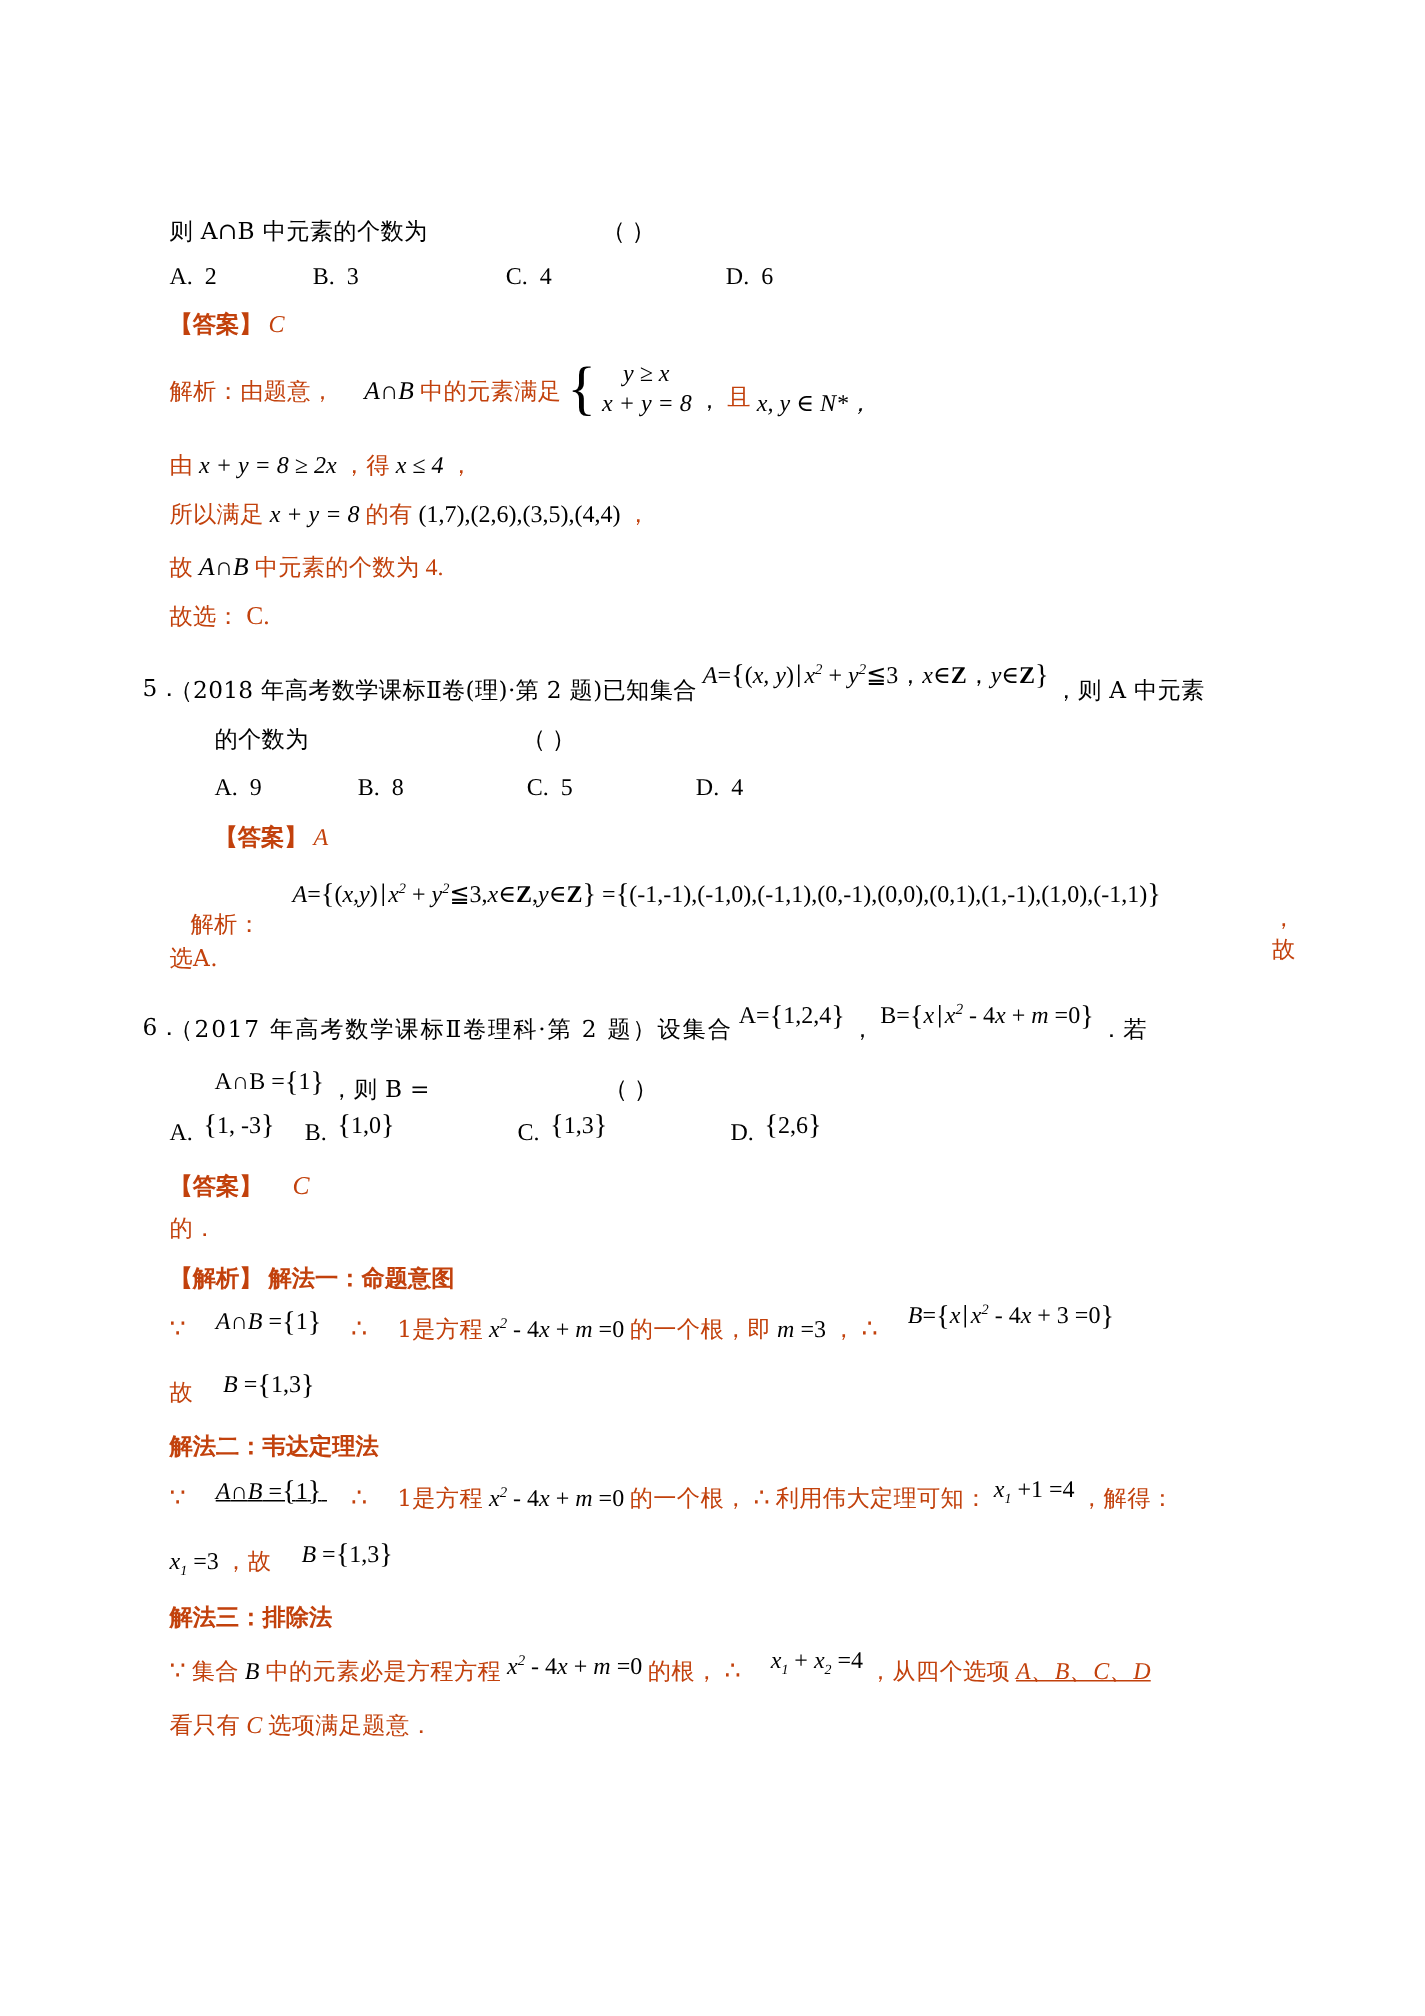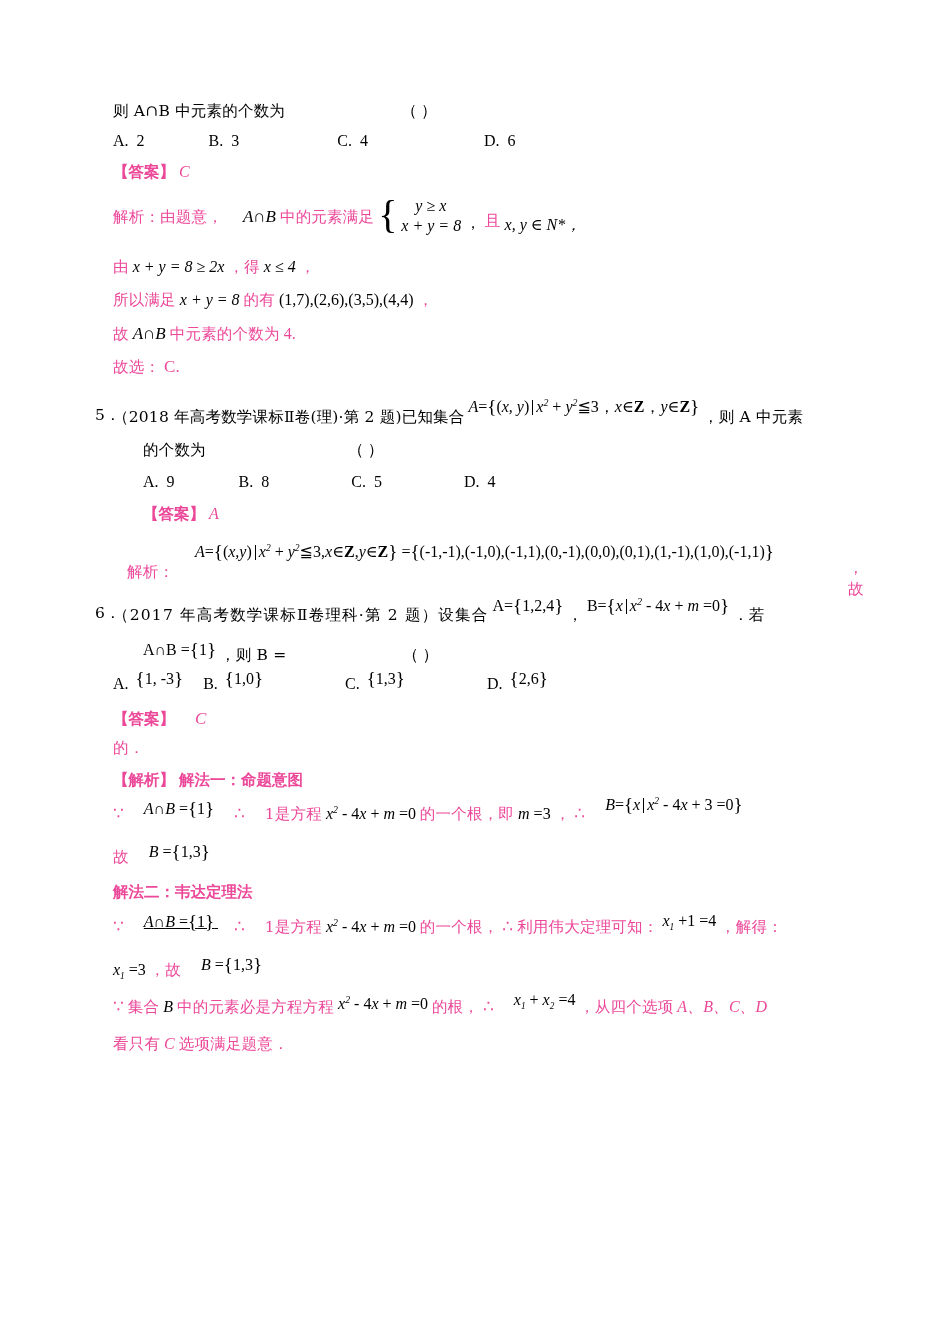--- a/index.html
+++ b/index.html
@@ -31,21 +31,21 @@
   }
 
   
   .line {
     line-height: 1.0;
     margin: 0;
     padding: 0;
     white-space: nowrap;
   }
   .blk   { color: #000000; }
-  .red   { color: #ec4899; }
+  .red   { color: #c2410c; }
   .bold  { font-weight: bold; }
 
   
   .cn {
     font-family: "DejaVu Serif", "Liberation Serif", serif;
     font-size: 15.5px;
     letter-spacing: 0.2px;
   }
   .cn-b {
     font-family: "DejaVu Serif", "Liberation Serif", serif;
@@ -135,21 +135,21 @@
   .gap-md { display:inline-block; width: 30px; }
   .gap-lg { display:inline-block; width: 56px; }
   .gap-xl { display:inline-block; width: 74px; }
 </style>
 </head>
 <body>
 
 <div class="page">
   <div class="content">
 
-    <div class="row line" style="height:30px;">
+    <div class="row line" style="height:30px;margin-top:44px;">
       <span class="cn blk">则 A∩B 中元素的个数为</span>
       <span class="gap-xl"></span>
       <span class="gap-md"></span>
       <span class="mu blk">（    ）</span>
     </div>
 
     <div class="row line" style="height:31px;">
       <span class="mu blk opt">A.</span>
       <span class="mu blk opt" style="margin-left:4px;">2</span>
       <span class="gap-lg"></span>
@@ -257,20 +257,23 @@
       <span class="m red">A</span>
     </div>
 
     <div class="row" style="height:52px;">
       <span class="cn red" style="position:absolute;left:14px;top:26px;">解析：</span>
       <span class="m blk" style="position:absolute;left:82px;top:6px;font-size:14.5px;white-space:nowrap;">
         <span class="m">A</span><span class="mu">=</span><span class="brace">{</span><span class="mu">(</span><span class="m">x,y</span><span class="mu">)</span><span class="bar"></span><span class="m">x</span><sup class="ex">2</sup><span class="mu"> + </span><span class="m">y</span><sup class="ex">2</sup><span class="mu">≦3,</span><span class="m">x</span><span class="mu">∈</span><span class="mu bold">Z</span><span class="mu">,</span><span class="m">y</span><span class="mu">∈</span><span class="mu bold">Z</span><span class="brace">}</span><span class="mu"> =</span><span class="brace">{</span><span class="mu">(-1,-1),(-1,0),(-1,1),(0,-1),(0,0),(0,1),(1,-1),(1,0),(-1,1)</span><span class="brace">}</span>
       </span>
       <span class="cn red" style="position:absolute;left:735px;top:22px;">，故</span>
     </div>
+    <div class="row line" style="height:28px;">
+      <span class="cn red">选A.</span>
+    </div>
 
     <div class="spacer-m"></div>
 
     <div class="row line" style="height:36px;">
       <span class="qnum cn blk">6．</span>
       <span class="cn blk" style="letter-spacing:1.2px;">（2017 年高考数学课标Ⅱ卷理科·第 2 题）设集合</span>
       <span class="m blk" style="position:relative;top:-9px;font-size:15.5px;">
         <span class="mu">A</span><span class="mu">=</span><span class="brace">{</span><span class="mu">1,2,4</span><span class="brace">}</span>
       </span>
       <span class="cn blk">，</span>
@@ -389,37 +392,40 @@
       <span class="m blk" style="font-size:15px;">
         <span class="m">x</span><sub class="ix">1</sub><span class="mu"> =3</span>
       </span>
       <span class="cn red">，故</span>
       <span class="gap-sm"></span>
       <span class="m blk" style="position:relative;top:-5px;font-size:15px;">
         <span class="m">B</span><span class="mu"> =</span><span class="brace">{</span><span class="mu">1,3</span><span class="brace">}</span>
       </span>
     </div>
 
+    <div class="row line" style="height:35px;">
+      <span class="cn-b red">解法三：排除法</span>
+    </div>
 
     <div class="row line" style="height:38px;">
       <span class="mu red" style="font-size:17px;">∵</span>
       <span class="cn red">集合</span>
       <span class="m blk" style="font-size:16px;">B</span>
       <span class="cn red">中的元素必是方程方程</span>
       <span class="m blk" style="position:relative;top:-3px;font-size:15px;">
         <span class="m">x</span><sup class="ex">2</sup><span class="mu"> - 4</span><span class="m">x</span><span class="mu"> + </span><span class="m">m</span><span class="mu"> =0</span>
       </span>
       <span class="cn red">的根，</span>
       <span class="mu red" style="font-size:17px;">∴</span>
       <span class="gap-sm"></span>
       <span class="m blk" style="position:relative;top:-7px;font-size:15px;">
         <span class="m">x</span><sub class="ix">1</sub><span class="mu"> + </span><span class="m">x</span><sub class="ix">2</sub><span class="mu"> =4</span>
       </span>
       <span class="cn red">，从四个选项</span>
-      <span class="m red" style="font-size:16px;">A、B、C、D</span>
+      <span class="m red" style="font-size:16px;text-decoration:underline;">A、B、C、D</span>
     </div>
 
     <div class="row line" style="height:32px;">
       <span class="cn red">看只有</span>
       <span class="m red" style="font-size:16px;">C</span>
       <span class="cn red">选项满足题意．</span>
     </div>
 
   </div>
 </div>

